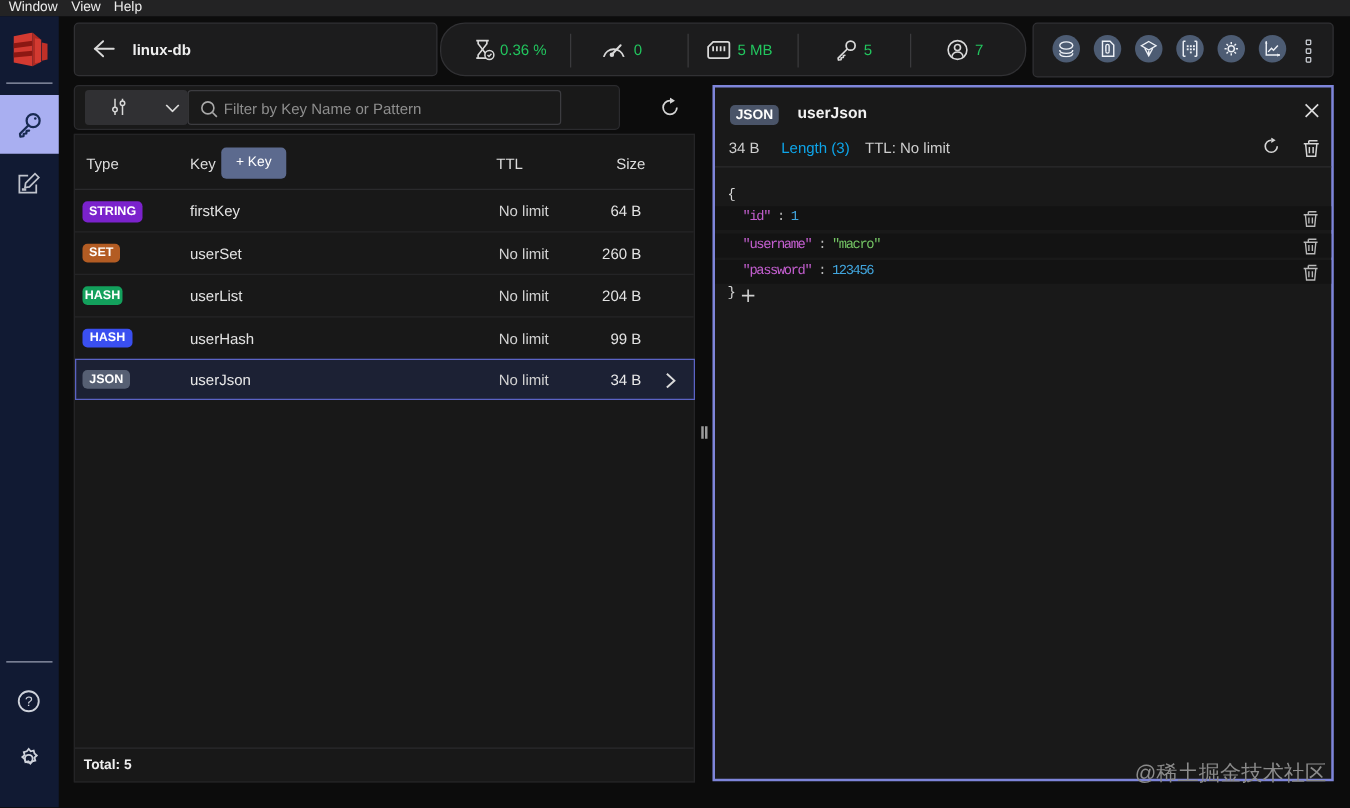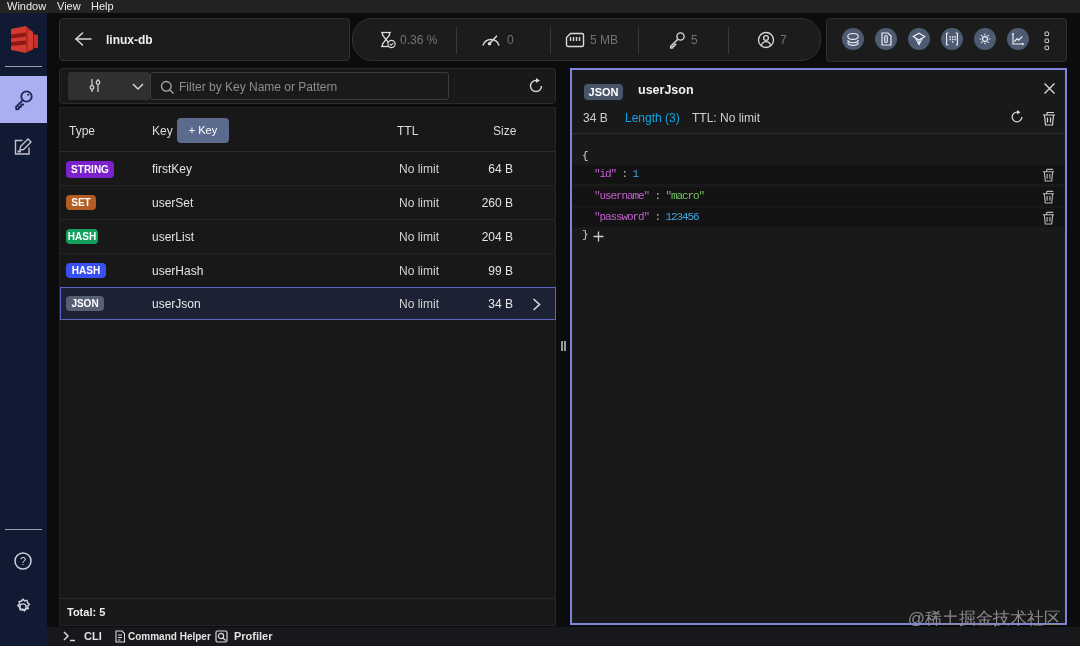--- a/index.html
+++ b/index.html
@@ -70,21 +70,21 @@
   <div class="card" style="left:59px;top:18px;width:291px;height:43px;">
     <svg class="ico" style="left:14px;top:12px;" width="19" height="16" viewBox="0 0 19 16">
       <g stroke="#d9d9d9" stroke-width="1.5" fill="none" stroke-linecap="round">
         <path d="M17 8 H2"></path>
           <path d="M8.5 2 L2 8 L8.5 14"></path>
       </g>
     </svg>
     <span class="abs" style="left:46px;top:14px;font-size:12px;font-weight:bold;color:#efefef;">linux-db</span>
   </div>
 
-  <div class="card" style="left:352px;top:18px;width:469px;height:43px;color:#737373;font-size:12px;border-radius:20px;">
+  <div class="card" style="left:352px;top:18px;width:469px;height:43px;color:#22c55e;font-size:12px;border-radius:20px;">
     <svg class="ico" style="left:26px;top:12px;" width="17" height="18" viewBox="0 0 17 18">
       <g fill="none" stroke="#d9d9d9" stroke-width="1.3">
         <path d="M2 1.5 H12"></path>
           <path d="M2 15.5 H12"></path>
         <path d="M3.5 1.5 V4 L7 8.5 L3.5 13 V15.5"></path>
         <path d="M10.5 1.5 V4 L7 8.5 L10.5 13 V15.5"></path>
       </g>
       <circle cx="12.5" cy="13" r="3.6" fill="#1c1c1d" stroke="#d9d9d9" stroke-width="1.2"></circle>
       <path d="M11 13 l1.2 1.2 2-2.2" fill="none" stroke="#d9d9d9" stroke-width="1.1"></path>
     </svg>
@@ -182,21 +182,21 @@
 
     <svg class="ico" style="left:217px;top:12px;" width="6" height="20" viewBox="0 0 6 20">
       <g fill="none" stroke="#cfd3da" stroke-width="1">
         <rect x="1" y="1" width="3.6" height="3.6" rx="0.6"></rect>
         <rect x="1" y="8" width="3.6" height="3.6" rx="0.6"></rect>
         <rect x="1" y="15" width="3.6" height="3.6" rx="0.6"></rect>
       </g>
     </svg>
   </div>
 
-  <div class="card" style="left:59px;top:68px;width:497px;height:36px;background:#191919;border-color:#2b2b2e;">
+  <div class="card" style="left:59px;top:68px;width:437px;height:36px;background:#191919;border-color:#2b2b2e;">
     <div class="abs" style="left:8px;top:3px;width:82px;height:28px;background:#303033;border-radius:3px;">
       <svg class="ico" style="left:20px;top:6px;" width="14" height="15" viewBox="0 0 14 15">
         <g stroke="#d9d9d9" stroke-width="1.2" fill="none">
           <path d="M4 1 v13 M10 1 v13"></path>
         </g>
         <circle cx="4" cy="9.5" r="1.8" fill="#303033" stroke="#d9d9d9" stroke-width="1.2"></circle>
         <circle cx="10" cy="4.5" r="1.8" fill="#303033" stroke="#d9d9d9" stroke-width="1.2"></circle>
       </svg>
       <svg class="ico" style="left:64px;top:11px;" width="12" height="7" viewBox="0 0 12 7">
         <path d="M1 1 L6 6 L11 1" fill="none" stroke="#d9d9d9" stroke-width="1.4"></path>
@@ -329,36 +329,14 @@
       </div>
       <span class="abs" style="left:10px;top:95px;color:#d8d8d8;">}</span>
       <svg class="ico" style="left:21px;top:97px;" width="11" height="11" viewBox="0 0 11 11">
         <path d="M5.5 0.5 V10.5 M0.5 5.5 H10.5" stroke="#d0d0d0" stroke-width="1.3"></path>
       </svg>
     </div>
 
     <span class="abs" style="right:4px;top:537px;font-size:17px;color:#8b8b8b;white-space:nowrap;">@稀土掘金技术社区</span>
   </div>
 
-  <div class="abs" style="left:47px;top:627px;width:1033px;height:19px;background:#17181b;color:#e2e2e2;font-size:11px;font-weight:bold;">
-    <svg class="ico" style="left:16px;top:4px;" width="14" height="11" viewBox="0 0 14 11">
-      <path d="M1 1 L5 5 L1 9" fill="none" stroke="#d9d9d9" stroke-width="1.5"></path>
-      <path d="M7 9.5 H12" stroke="#d9d9d9" stroke-width="1.5"></path>
-    </svg>
-    <span class="abs" style="left:37px;top:3px;">CLI</span>
-    <svg class="ico" style="left:67px;top:3px;" width="12" height="13" viewBox="0 0 12 13">
-      <g fill="none" stroke="#d9d9d9" stroke-width="1.1">
-        <path d="M2 1 h6 l2.5 2.5 V12 H2 Z"></path>
-        <path d="M4 5 h4 M4 7.5 h4 M4 10 h2.5"></path>
-      </g>
-    </svg>
-    <span class="abs" style="left:81px;top:4px;font-size:10px;">Command Helper</span>
-    <svg class="ico" style="left:168px;top:3px;" width="13" height="13" viewBox="0 0 13 13">
-      <g fill="none" stroke="#d9d9d9" stroke-width="1.2">
-        <rect x="1" y="1" width="11" height="11" rx="1.5"></rect>
-        <circle cx="6" cy="6" r="2.6"></circle>
-        <path d="M8 8 L10.5 10.5"></path>
-      </g>
-    </svg>
-    <span class="abs" style="left:187px;top:3px;">Profiler</span>
-  </div>
 
 </div>
 
 </body></html>

